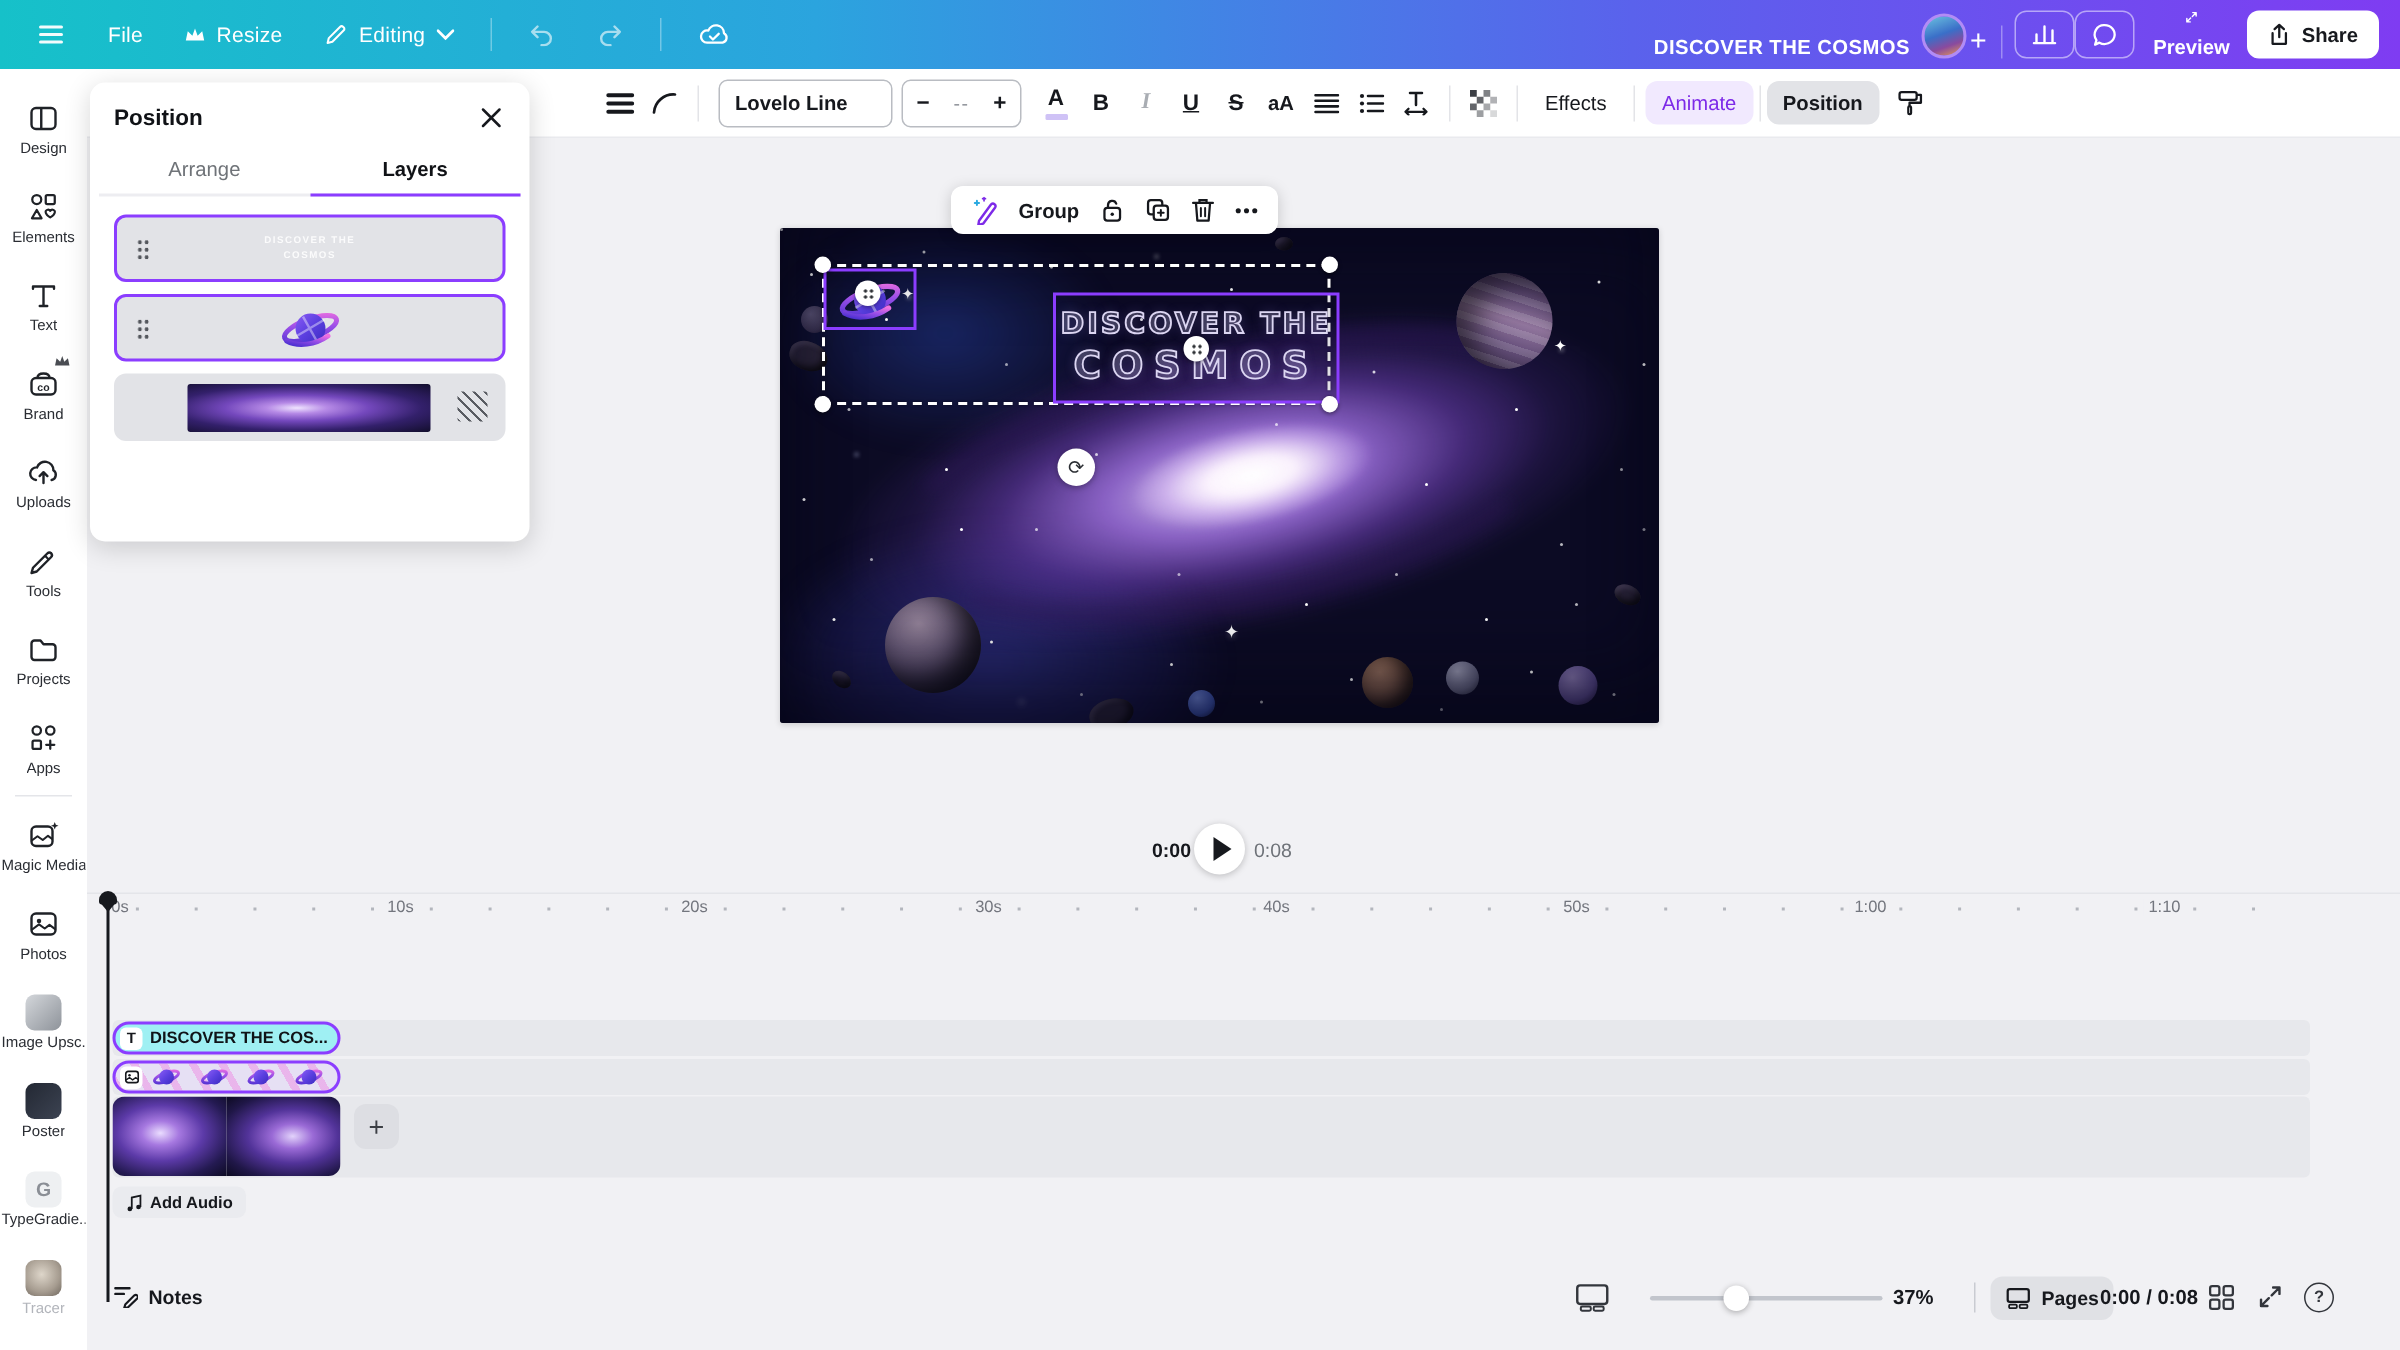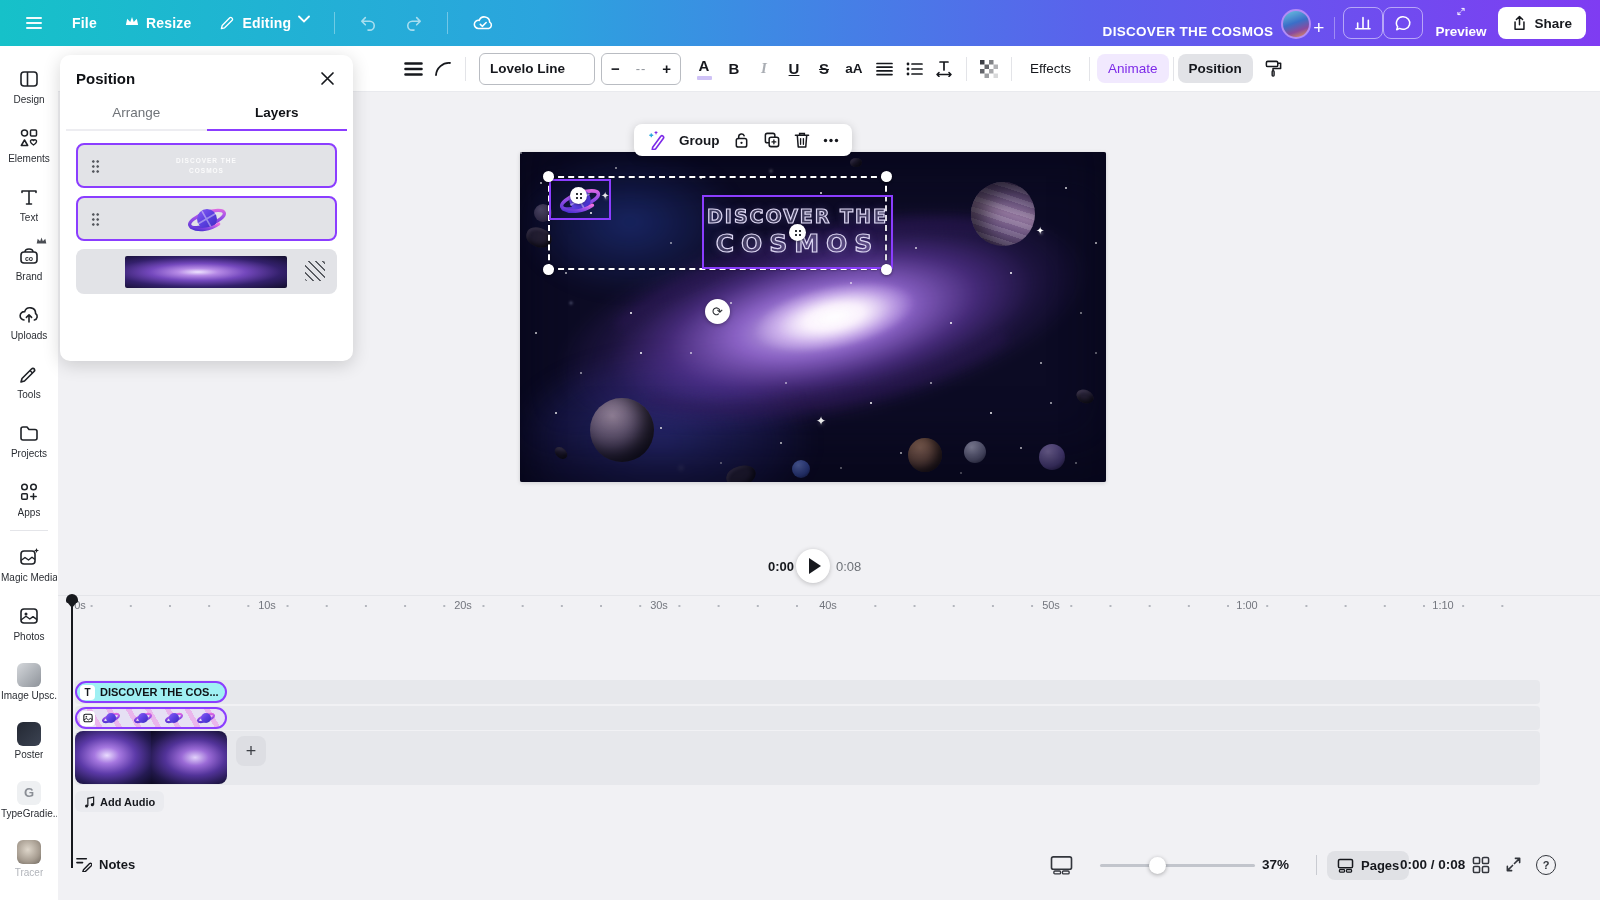--- a/index.html
+++ b/index.html
@@ -5,22 +5,22 @@
   * { margin:0; padding:0; box-sizing:border-box; }
   html,body { width:1600px; height:900px; overflow:hidden; font-family:"Liberation Sans",sans-serif; }
   .app { position:relative; width:1600px; height:900px; background:#f1f1f4; }
   svg { display:block; }
 
   
   .topbar { position:absolute; top:0; left:0; width:1600px; height:46px; z-index:50;
     background:linear-gradient(90deg,#16c1c9 0%,#2ba4de 34%,#5a62ec 68%,#7f3cf2 100%);
     display:flex; align-items:center; color:#fff; }
   .tb-left { display:flex; align-items:center; gap:4px; padding-left:12px; }
-  .tb-btn { display:flex; gap:7px; padding:8px 12px; border-radius:8px; cursor:pointer;
-    font-size:14px; font-weight:700; letter-spacing:.2px; }
+  .tb-btn { display:flex; align-items:center; gap:7px; padding:8px 12px; border-radius:8px; cursor:pointer;
+    font-size:14px; font-weight:400; letter-spacing:.2px; }
   .tb-divider { width:1px; height:22px; background:rgba(255,255,255,.35); margin:0 8px; }
   .tb-icon { opacity:.95; }
   .dim { opacity:.6; }
   .tb-right { margin-left:auto; display:flex; align-items:flex-end; padding-right:14px; }
   .doc-title { font-size:13.5px; font-weight:700; letter-spacing:.3px; margin-right:8px; cursor:text; }
   .avatar { width:30px; height:30px; border-radius:50%; border:2px solid #b28cf5;
     background:linear-gradient(160deg,#6cc4e0 0%,#3a6fc8 45%,#8a4a9e 72%,#e8a050 100%); cursor:pointer; }
   .plus-people { font-size:19px; font-weight:400; margin:0 2px; cursor:pointer; }
   .tb-outline-btn { width:40px; height:32px; border:1px solid rgba(255,255,255,.5); border-radius:8px;
     display:flex; align-items:center; justify-content:center; cursor:pointer; }
@@ -651,21 +651,21 @@
       <i></i>
     </div>
   <span class="time-tot">0:08</span>
 
   <div class="ruler-top"></div>
   <div class="ruler-dots"></div>
   <span class="rl" style="left:80px;">0s</span>
   <span class="rl" style="left:267px;">10s</span>
   <span class="rl" style="left:463px;">20s</span>
   <span class="rl" style="left:659px;">30s</span>
-  <span class="rl" style="left:828px;">40s</span>
+  <span class="rl" style="left:851px;">40s</span>
   <span class="rl" style="left:1051px;">50s</span>
   <span class="rl" style="left:1247px;">1:00</span>
   <span class="rl" style="left:1443px;">1:10</span>
   <div class="pin"></div>
   <div class="playhead-line"></div>
 
   <div class="band band1"></div>
   <div class="band band2"></div>
   <div class="band band3"></div>
 

